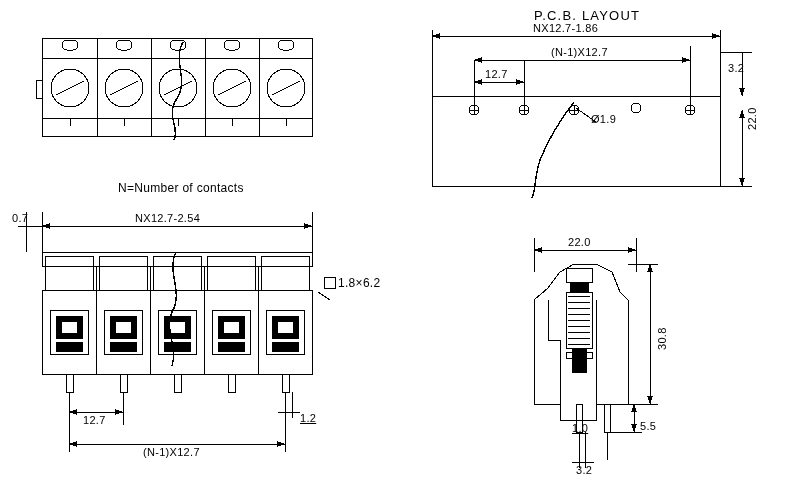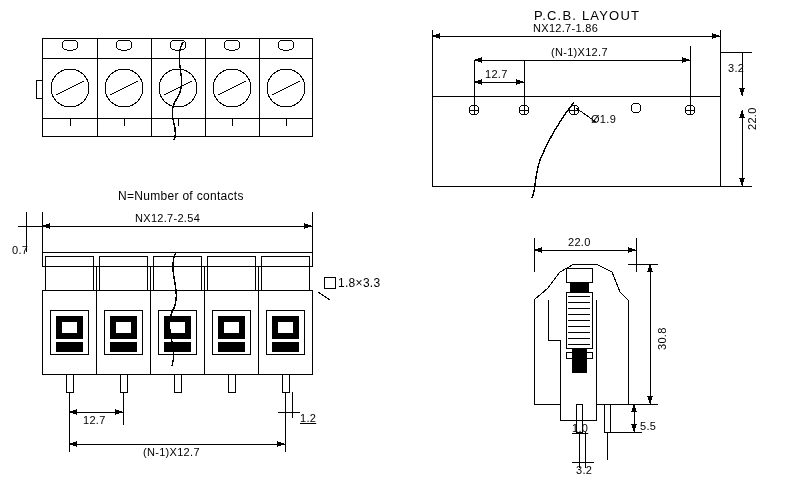--- a/index.html
+++ b/index.html
@@ -274,25 +274,25 @@
 
   <div class="lbl big" style="left:534px;top:8px;">P.C.B.  LAYOUT</div>
 
   <div class="lbl" style="left:533px;top:22px;">NX12.7-1.86</div>
   <div class="lbl" style="left:551px;top:46px;">(N-1)X12.7</div>
   <div class="lbl" style="left:485px;top:68px;">12.7</div>
   <div class="lbl" style="left:728px;top:62px;">3.2</div>
   <div class="lbl rot" style="left:746px;top:130px;transform:rotate(-90deg);">22.0</div>
   <div class="lbl" style="left:591px;top:113px;">Ø1.9</div>
 
-  <div class="lbl" style="left:118px;top:181px;font-size:12px;margin-top:8px;">N=Number of contacts</div>
-
-  <div class="lbl" style="left:12px;top:212px;margin-top:32px;">0.7</div>
+  <div class="lbl" style="left:118px;top:181px;font-size:12px;">N=Number of contacts</div>
+
+  <div class="lbl" style="left:12px;top:212px;">0.7</div>
   <div class="lbl" style="left:135px;top:212px;text-align:right;">NX12.7-2.54</div>
-  <div class="lbl" style="left:338px;top:276px;font-size:12px;">1.8×3.3</div>
+  <div class="lbl" style="left:338px;top:276px;font-size:12px;">1.8×6.2</div>
   <div class="lbl" style="left:83px;top:414px;">12.7</div>
   <div class="lbl" style="left:300px;top:412px;text-decoration:underline;">1.2</div>
   <div class="lbl" style="left:143px;top:446px;">(N-1)X12.7</div>
 
   <div class="lbl" style="left:568px;top:236px;">22.0</div>
   <div class="lbl rot" style="left:656px;top:350px;transform:rotate(-90deg);">30.8</div>
   <div class="lbl" style="left:572px;top:422px;text-decoration:underline;">1.0</div>
   <div class="lbl" style="left:640px;top:420px;">5.5</div>
   <div class="lbl" style="left:576px;top:464px;">3.2</div>
 

